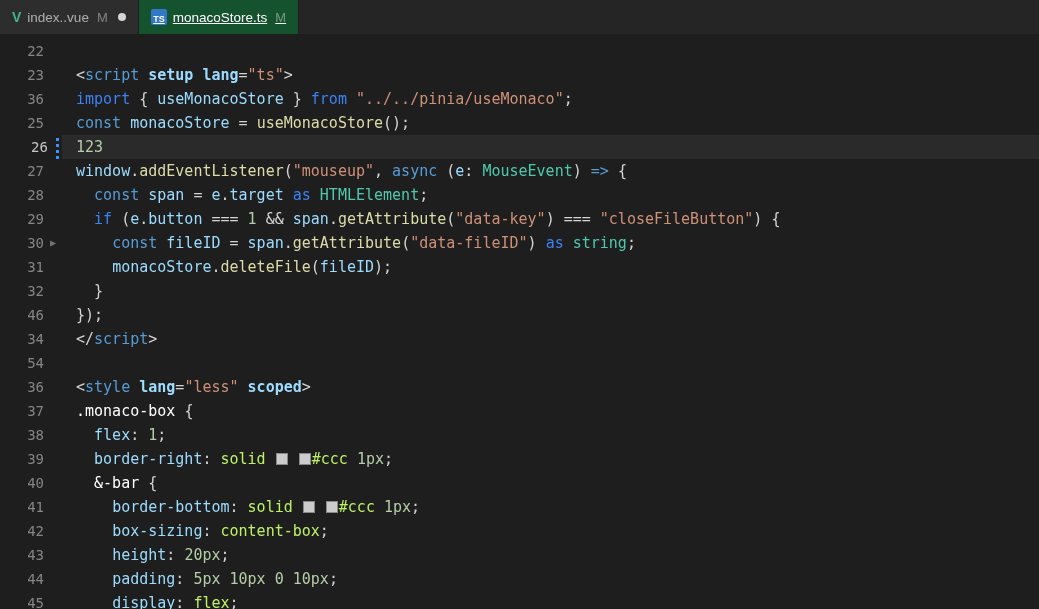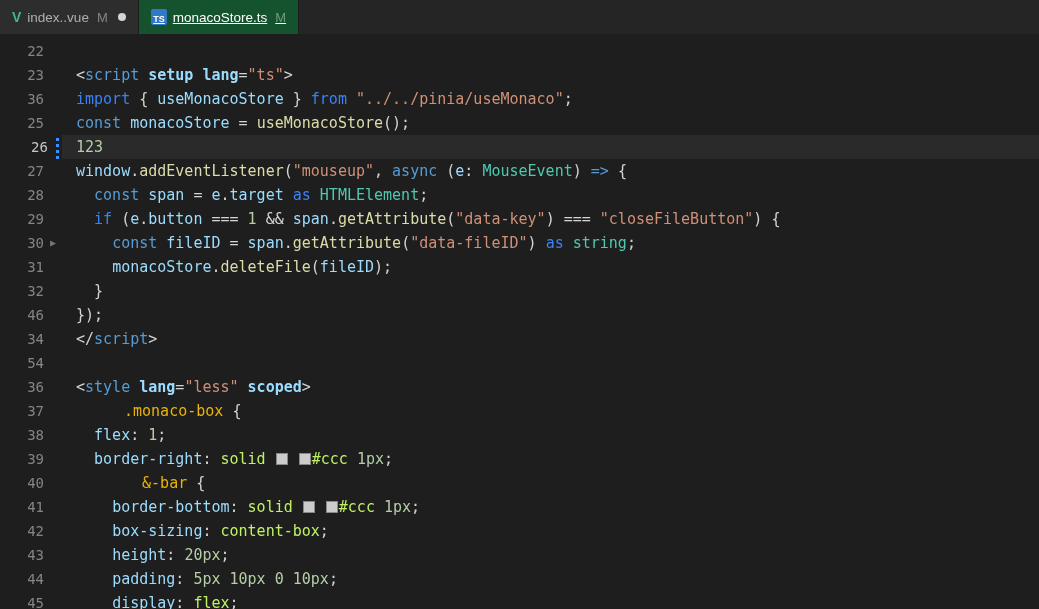--- a/index.html
+++ b/index.html
@@ -127,21 +127,21 @@
   .t-attr   { color: #9cdcfe; font-weight: bold; }
   .t-str    { color: #ce9178; }
   .t-kw     { color: #569cd6; }
   .t-kw2    { color: #3b82f6; }
   .t-fn     { color: #dcdcaa; }
   .t-var    { color: #9cdcfe; }
   .t-cls    { color: #4ec9b0; }
   .t-num    { color: #b5cea8; }
   .t-pun    { color: #d4d4d4; }
   .t-op     { color: #d4d4d4; }
-  .t-sel    { color: #eab308; margin-left: 48px; }
+  .t-sel    { color: #ffffff; }
   .t-prop   { color: #9cdcfe; }
   .t-val    { color: #bef264; }
   .swatch {
     display: inline-block;
     width: 12px;
     height: 12px;
     background: #ccc;
     border: 1px solid #00000055;
     vertical-align: -1px;
     margin: 0 1px;

